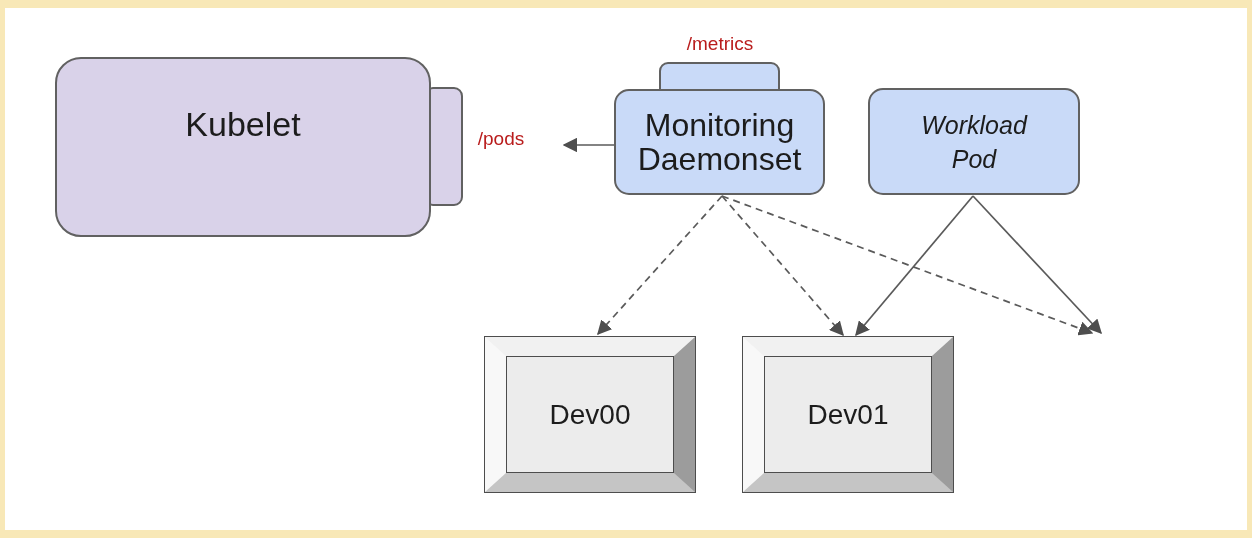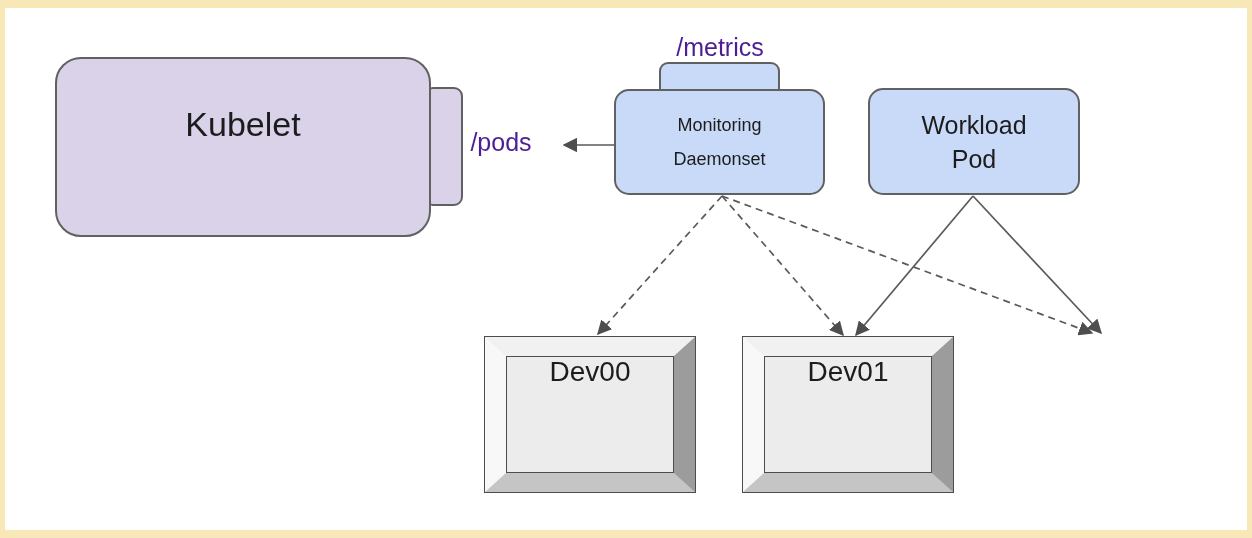--- a/index.html
+++ b/index.html
@@ -37,59 +37,60 @@
     z-index: 2;
   }
   .kubelet-tab {
     left: 419px; top: 79px; width: 39px; height: 119px;
     border-radius: 9px;
     z-index: 1;
   }
   .monitoring-main {
     left: 609px; top: 81px; width: 211px; height: 106px;
     border-radius: 15px;
-    font-size: 18px;
+    font-size: 32px;
     line-height: 34px;
     z-index: 2;
   }
   .monitoring-tab {
     left: 654px; top: 54px; width: 121px; height: 45px;
     border-radius: 9px;
     z-index: 1;
   }
   .workload-main {
     left: 863px; top: 80px; width: 212px; height: 107px;
     border-radius: 15px;
     font-size: 25px;
     line-height: 34px;
     z-index: 2;
+    font-style: italic;
   }
   .edge-label {
     position: absolute;
-    font-size: 25px;
-    color: #4c1d95;
+    font-size: 19px;
+    color: #b91c1c;
     z-index: 4;
   }
   .label-metrics { left: 655px; top: 25px; width: 120px; text-align: center; }
   .label-pods   { left: 461px; top: 120px; width: 70px; text-align: center; }
   .dev {
     position: absolute;
     box-sizing: border-box;
     width: 210px; height: 155px;
     border-style: solid;
     border-width: 19px 21px 19px 21px;
     border-top-color: #f1f1f1;
     border-left-color: #f8f8f8;
     border-right-color: #9c9c9c;
     border-bottom-color: #c5c5c5;
     outline: 1px solid #4d4d4d;
     background: #ececec;
     box-shadow: inset 0 0 0 1px #4d4d4d;
     display: flex;
-    align-items: flex-start;
+    align-items: center;
     justify-content: center;
     font-size: 28px;
     z-index: 2;
   }
   .dev-0 { left: 480px; top: 329px; }
   .dev-1 { left: 738px; top: 329px; }
   .dev-2 { left: 998px; top: 329px; width: 213px; }
   .connector-layer {
     position: absolute;
     left: 0; top: 0;

